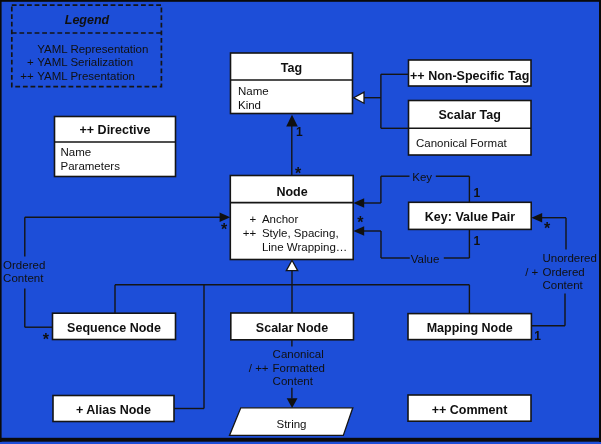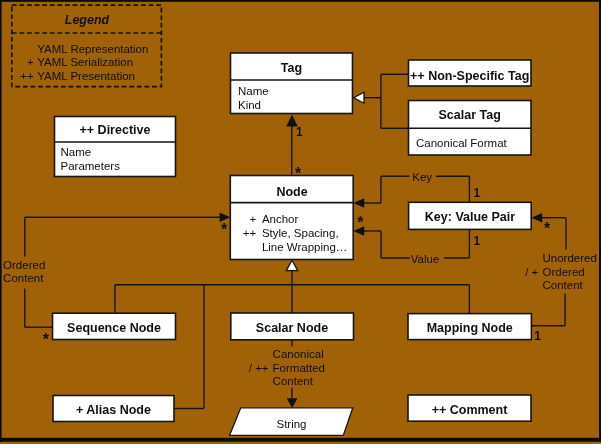--- a/index.html
+++ b/index.html
@@ -1,16 +1,16 @@
 <!DOCTYPE html>
 <html><head>
 <meta charset="utf-8">
 <style>
 html,body{margin:0;padding:0;background:#fff;}
-#wrap{position:relative;width:601px;height:444px;background:#a16207;overflow:hidden;}
+#wrap{position:relative;width:601px;height:444px;background:#1d4ed8;overflow:hidden;}
 svg{position:absolute;left:0;top:0;}
 text{font-family:"Liberation Sans",sans-serif;fill:#101010;}
 .r{font-size:11.5px;}
 .b{font-size:12.5px;font-weight:bold;}
 .m{font-size:12px;font-weight:bold;}
 .ast{font-size:16px;font-weight:bold;}
 .lg{font-size:12.5px;font-weight:bold;font-style:italic;}
 </style>
 </head>
 <body>

